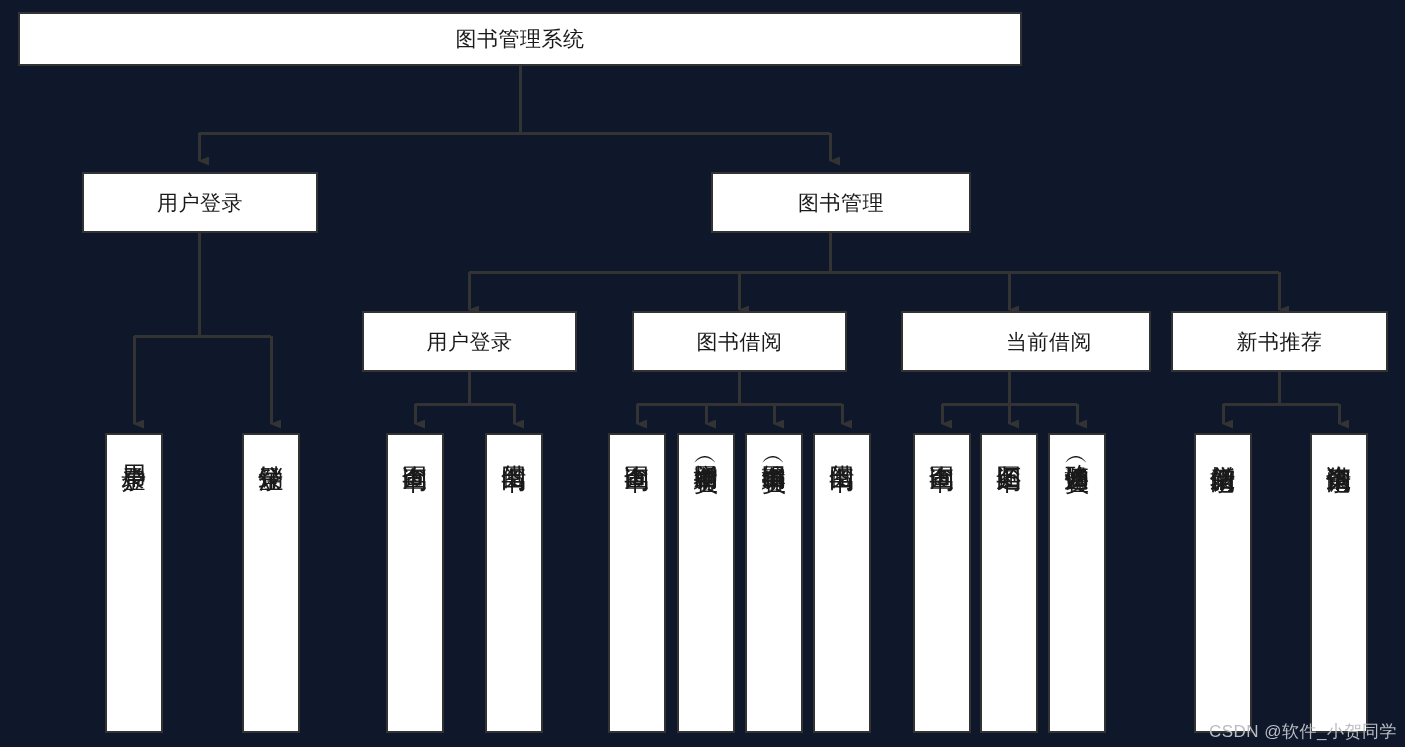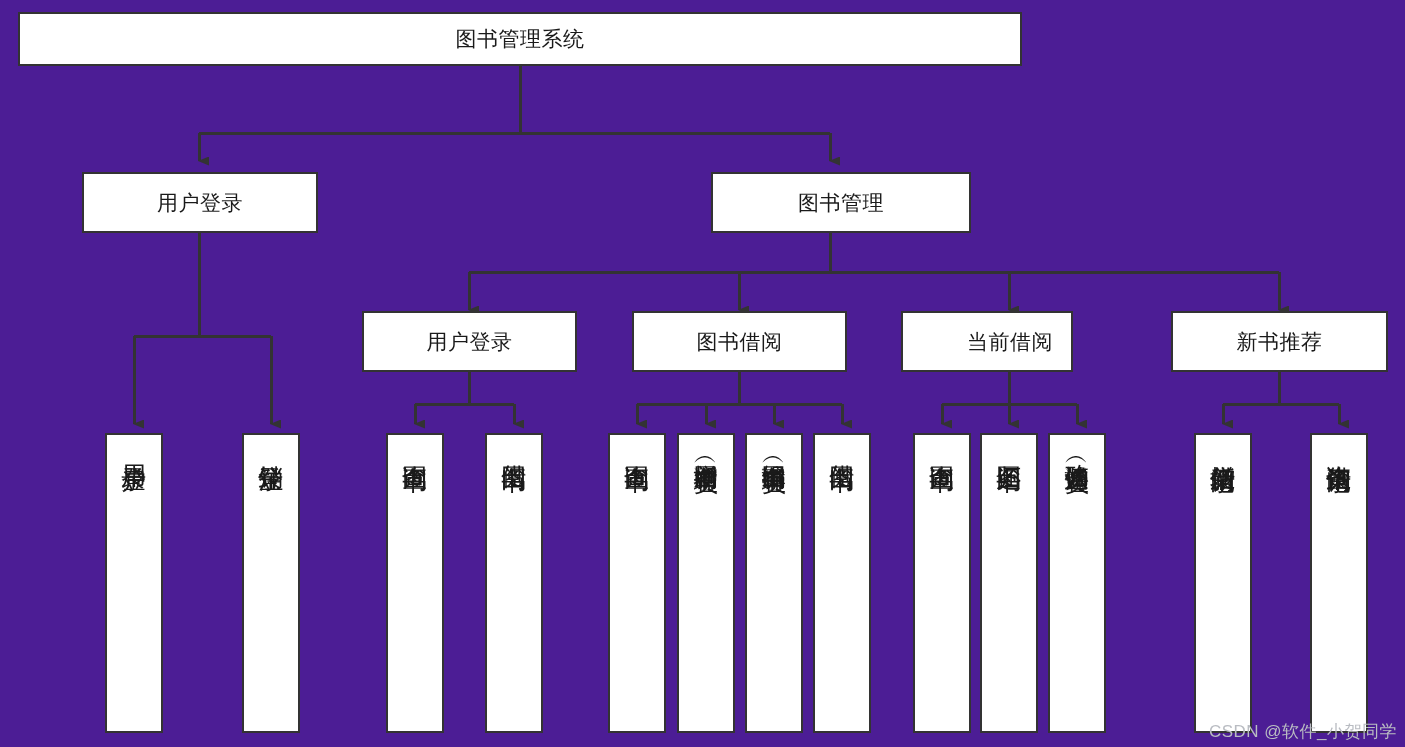--- a/index.html
+++ b/index.html
@@ -8,21 +8,21 @@
     padding: 0;
     background: #ffffff;
   }
   body {
     font-family: "Liberation Sans", "DejaVu Sans", sans-serif;
   }
   #diagram-root {
     position: relative;
     width: 1405px;
     height: 747px;
-    background: #4c1d95;
+    background: #0f172a;
     overflow: hidden;
   }
   #diagram-svg {
     position: absolute;
     left: 0;
     top: 0;
     width: 1405px;
     height: 747px;
   }
   .node-box {
@@ -169,21 +169,21 @@
   </div>
 
   <div class="node-box node-h" style="left:362px; top:311px; width:215px; height:61px;">
     <span class="node-label">用户登录</span>
   </div>
 
   <div class="node-box node-h" style="left:632px; top:311px; width:215px; height:61px;">
     <span class="node-label">图书借阅</span>
   </div>
 
-  <div class="node-box node-h" style="left:901px; top:311px; width:172px; height:61px;padding-left:46px;">
+  <div class="node-box node-h" style="left:901px; top:311px; width:250px; height:61px;padding-left:46px;">
     <span class="node-label">当前借阅</span>
   </div>
 
   <div class="node-box node-h" style="left:1171px; top:311px; width:217px; height:61px;">
     <span class="node-label">新书推荐</span>
   </div>
 
   <div class="node-box node-v" style="left:105px; top:433px; width:58px; height:300px;">
     <span class="node-label">用户登录</span>
   </div>

